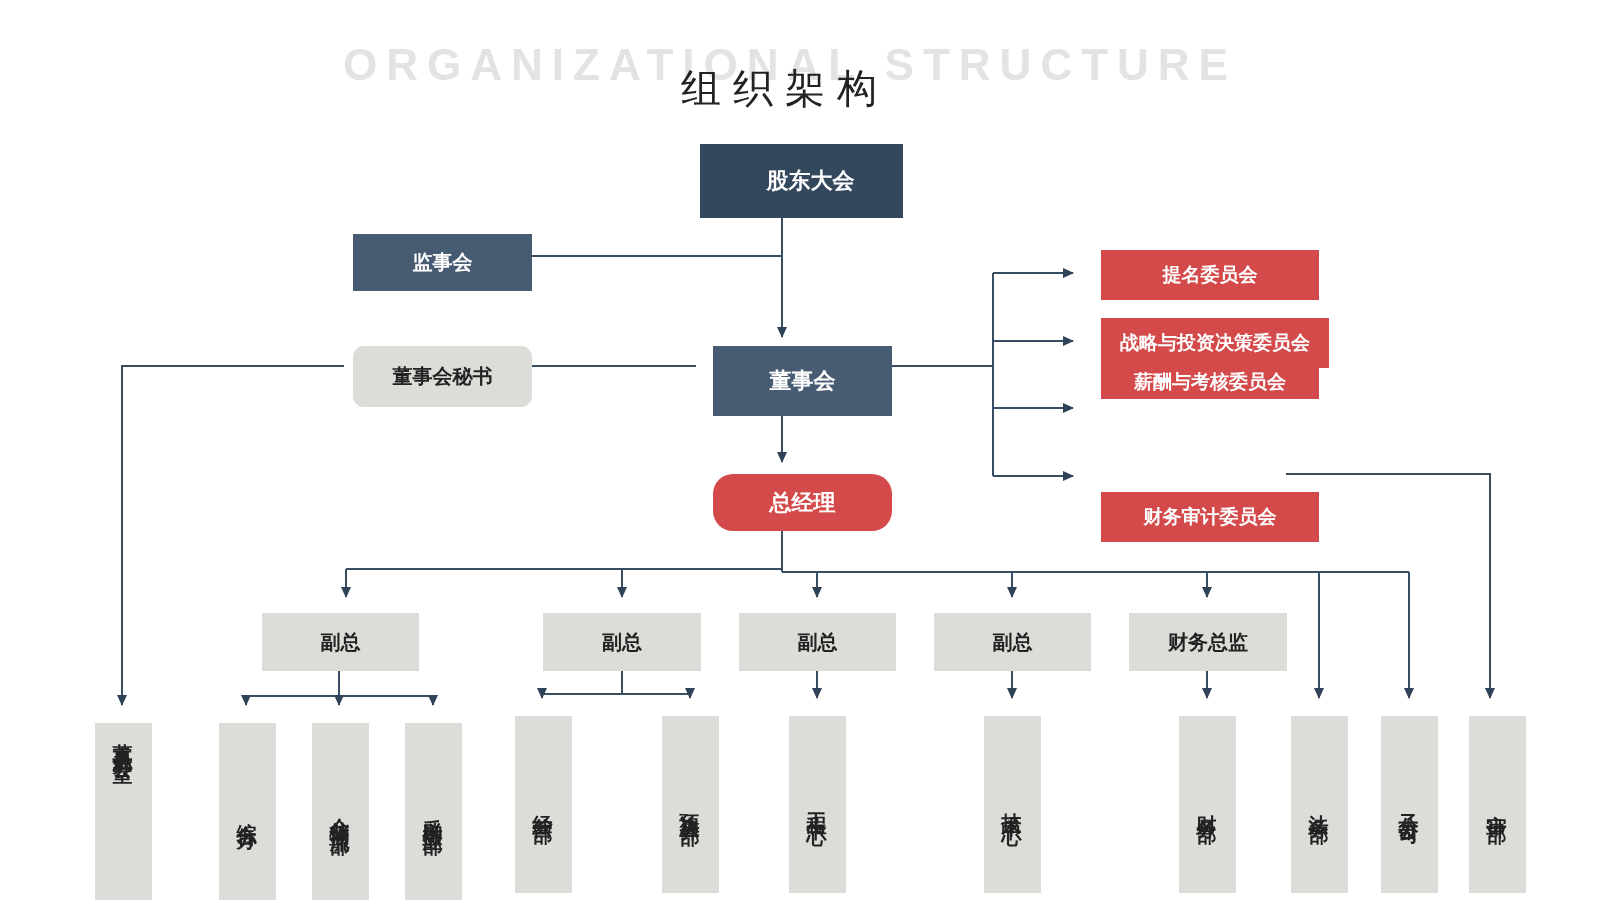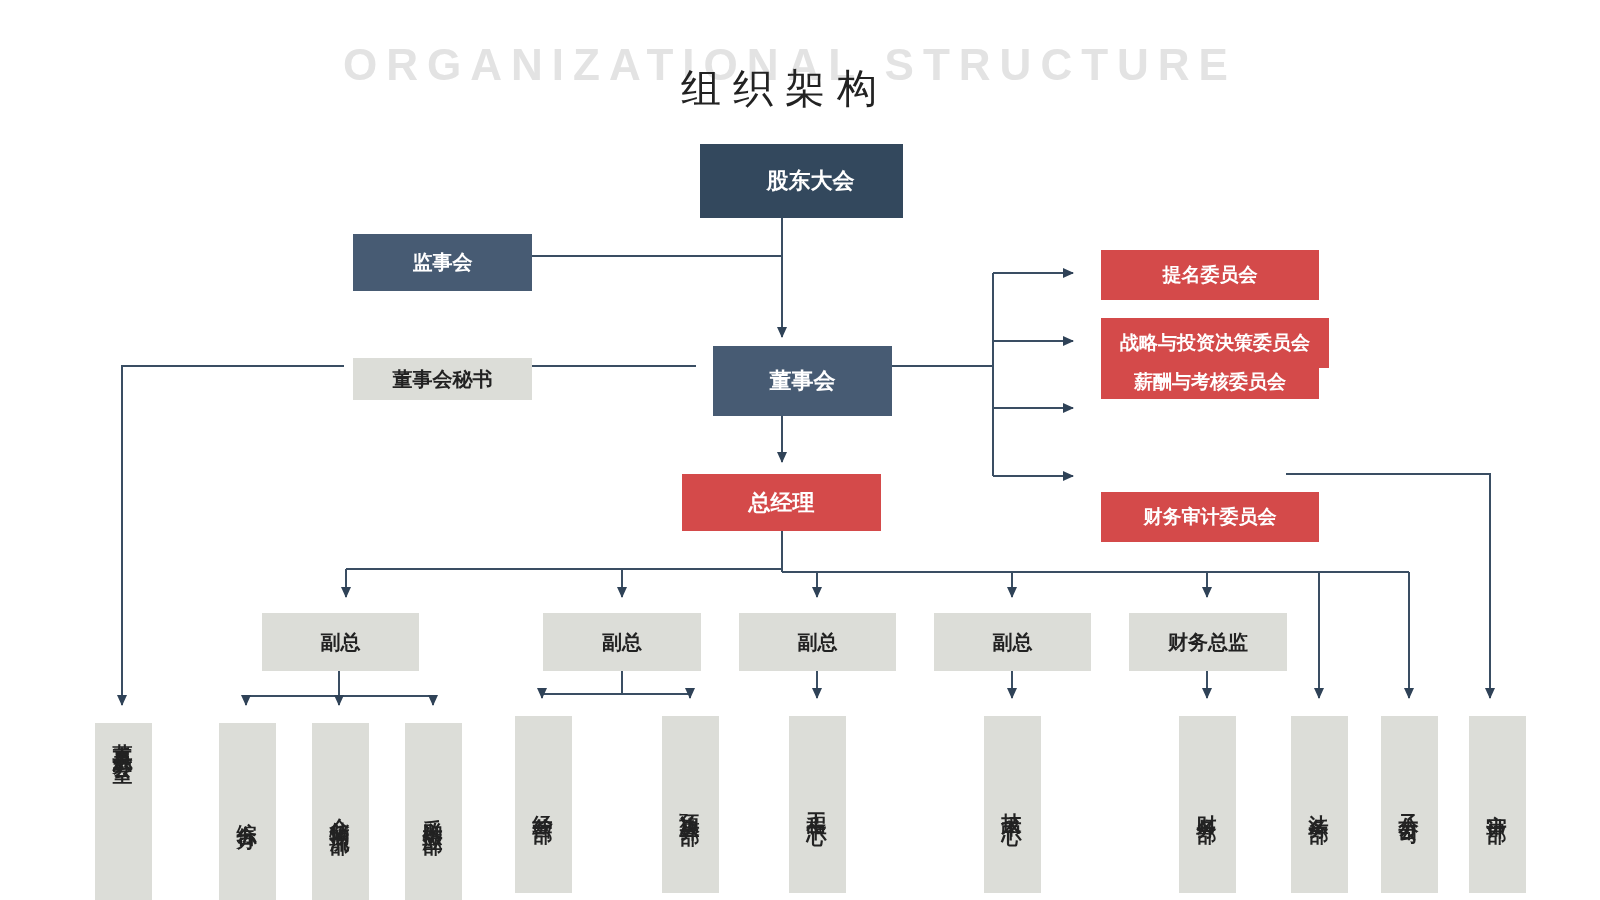--- a/index.html
+++ b/index.html
@@ -70,23 +70,23 @@
     <path d="M690,694 V698" marker-end="url(#arr)"></path>
 
     <path d="M817,670 V698" marker-end="url(#arr)"></path>
     <path d="M1012,670 V698" marker-end="url(#arr)"></path>
     <path d="M1207,670 V698" marker-end="url(#arr)"></path>
   </g>
 </svg>
 
 <div class="box navy" style="left:700px;top:144px;width:203px;height:74px;">股东大会</div>
 <div class="box slate" style="left:353px;top:234px;width:179px;height:57px;">监事会</div>
-<div class="box gray" style="left:353px;top:358px;width:179px;height:42px;">董事会秘书</div>
+<div class="box gray" style="left:353px;top:346px;width:179px;height:61px;border-radius:11px;">董事会秘书</div>
 <div class="box slate" style="left:713px;top:346px;width:179px;height:70px;font-size:22px;">董事会</div>
-<div class="box red" style="left:682px;top:474px;width:199px;height:57px;font-size:22px;">总经理</div>
+<div class="box red" style="left:713px;top:474px;width:179px;height:57px;font-size:22px;border-radius:20px;">总经理</div>
 
 <div class="box red" style="left:1101px;top:250px;width:218px;height:50px;">提名委员会</div>
 <div class="box red" style="left:1101px;top:318px;width:228px;height:50px;">战略与投资决策委员会</div>
 <div class="box red" style="left:1101px;top:364px;width:218px;height:35px;">薪酬与考核委员会</div>
 <div class="box red" style="left:1101px;top:451px;width:218px;height:50px;margin-top:41px;">财务审计委员会</div>
 
 <div class="box gray" style="left:262px;top:613px;width:157px;height:58px;">副总</div>
 <div class="box gray" style="left:543px;top:613px;width:158px;height:58px;">副总</div>
 <div class="box gray" style="left:739px;top:613px;width:157px;height:58px;">副总</div>
 <div class="box gray" style="left:934px;top:613px;width:157px;height:58px;">副总</div>

